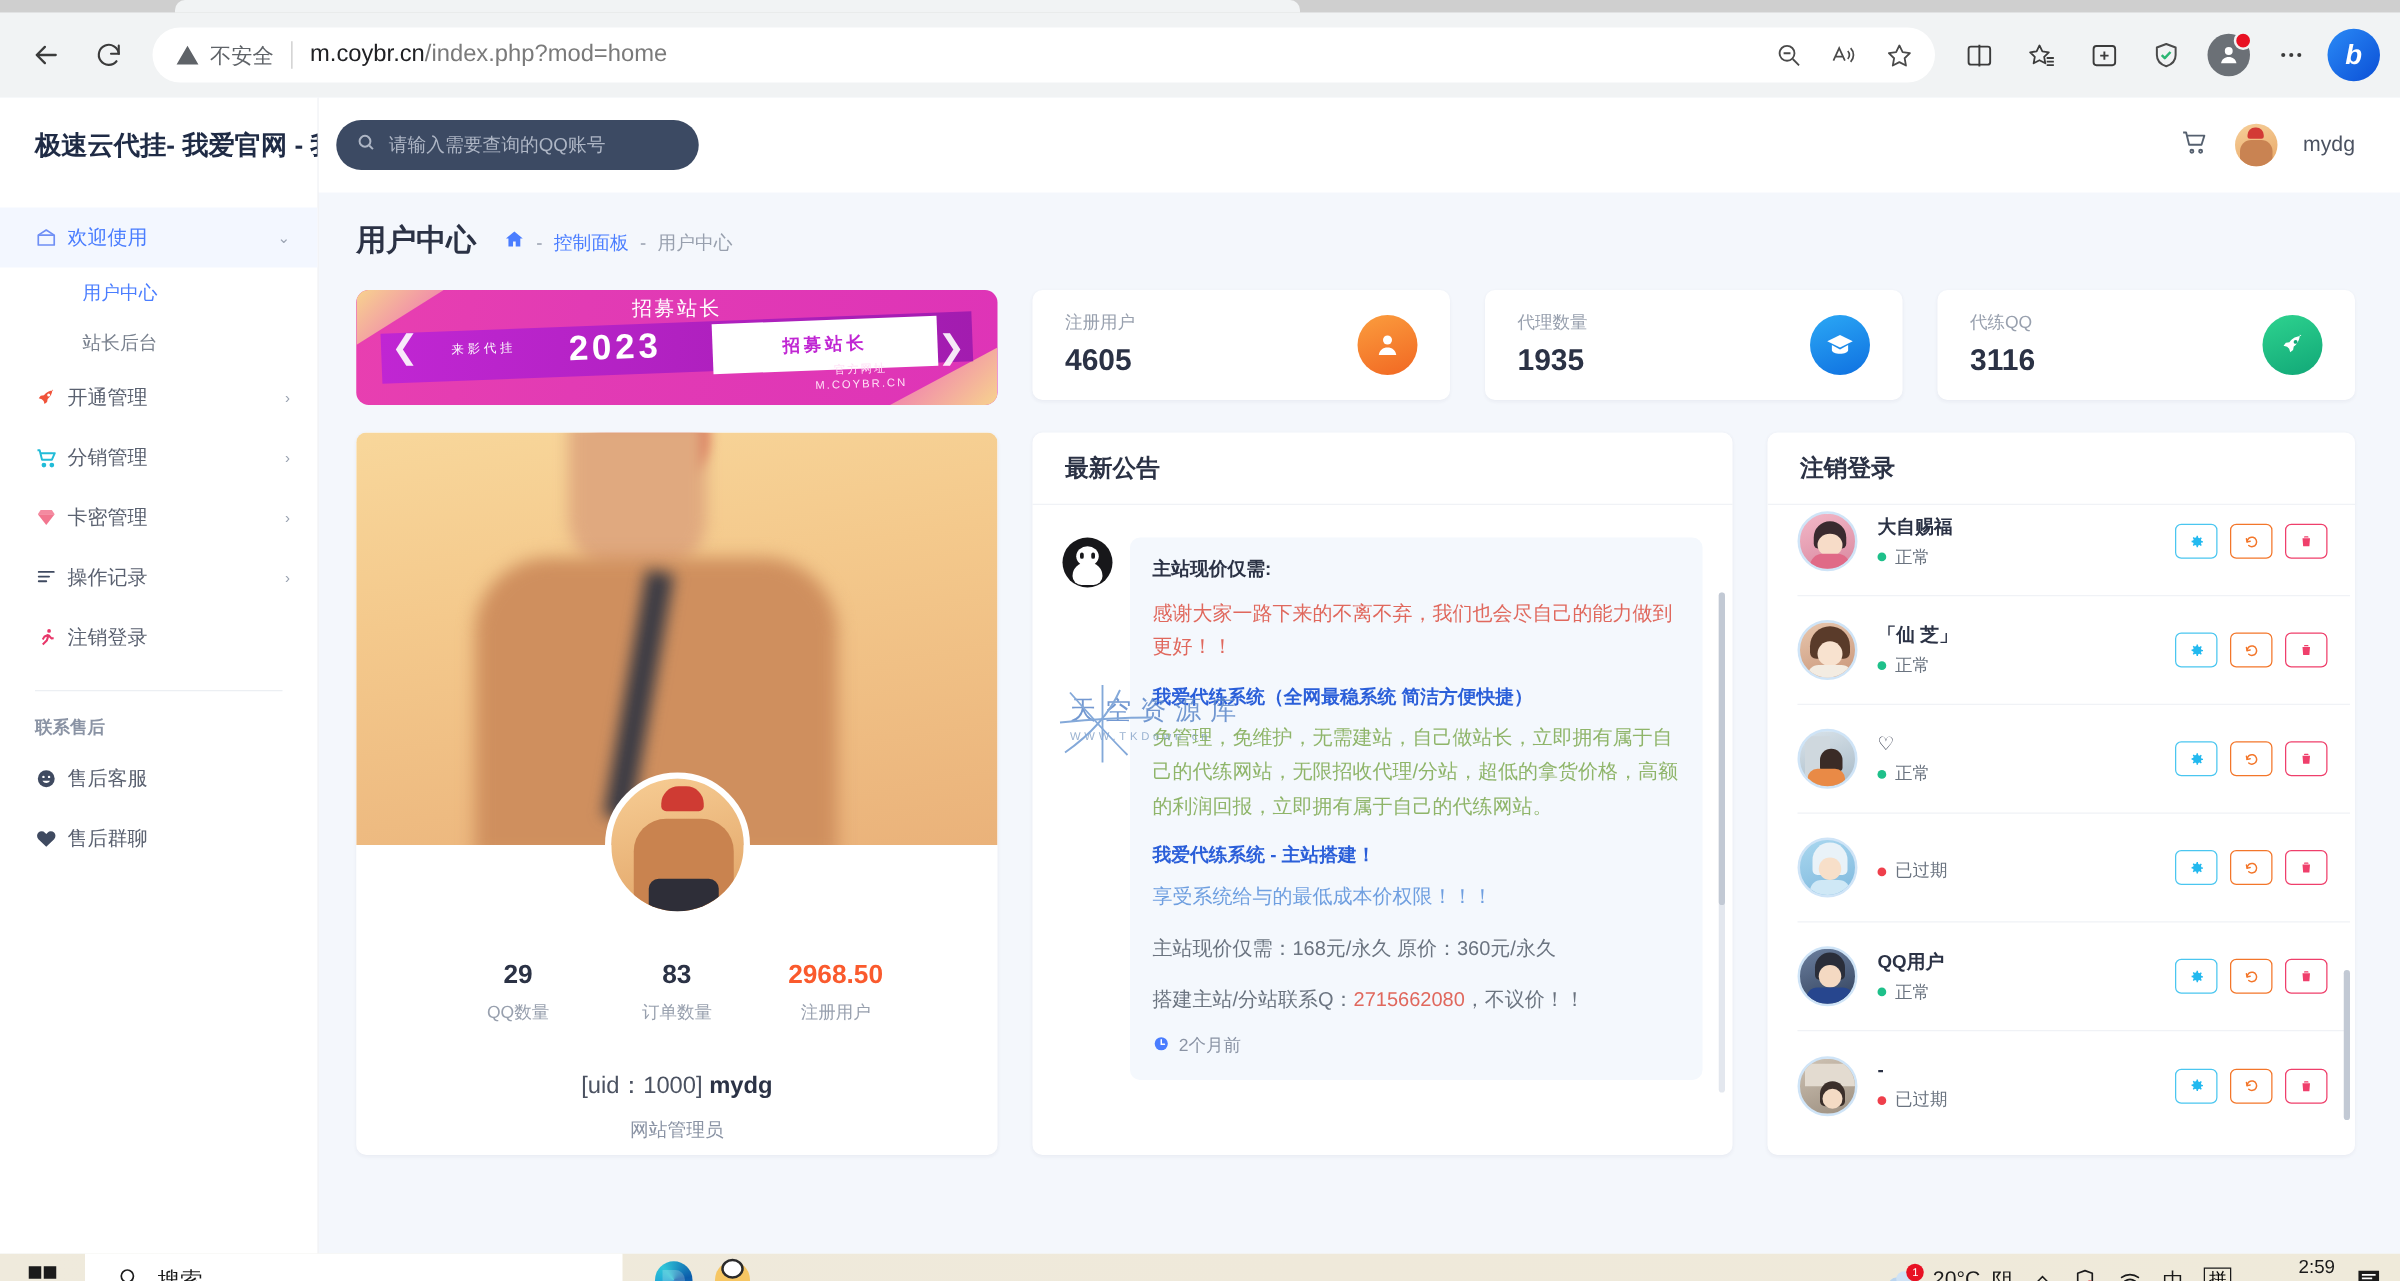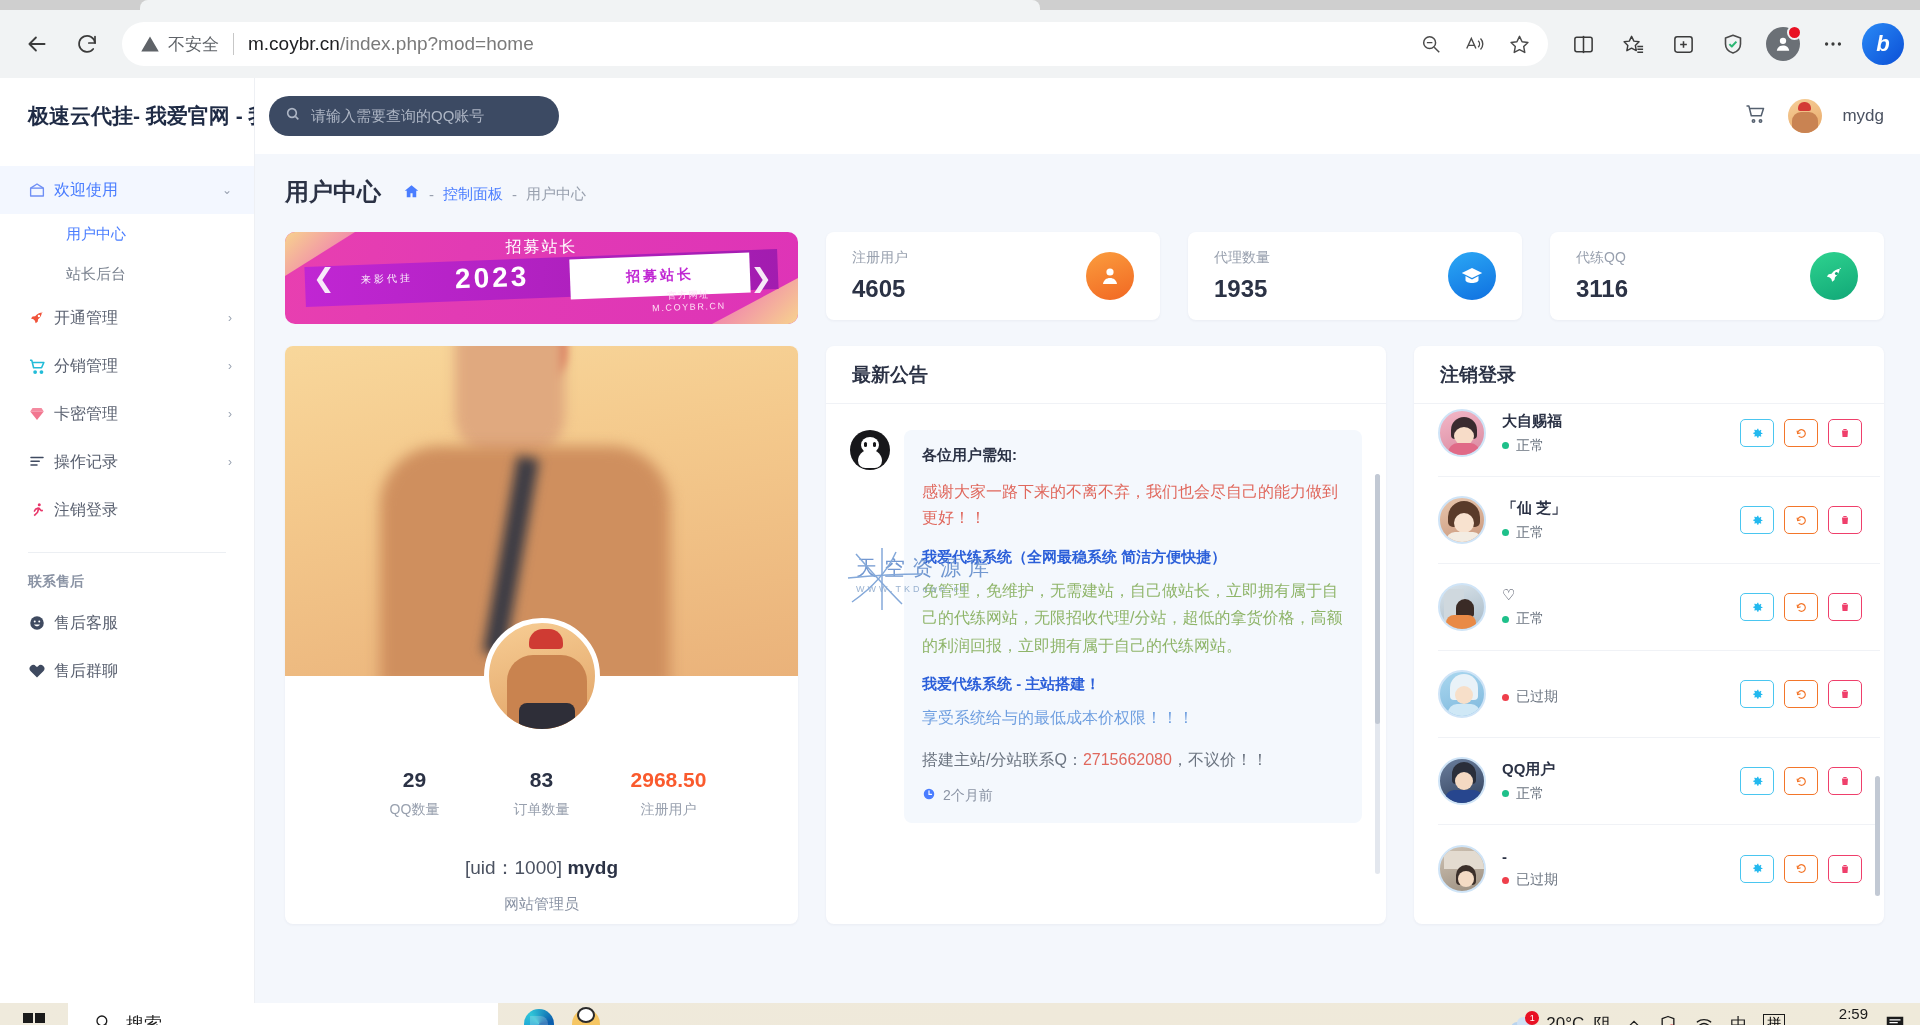--- a/index.html
+++ b/index.html
@@ -667,26 +667,27 @@
           <div class="card-head">最新公告</div>
           <div class="notice-body">
             <div class="notice-row">
               <div class="qq-ava">
                 <div class="qq-eyes">
                     <i></i>
                     <i></i>
                   </div>
               </div>
               <div class="bubble">
-                <div class="nb-h">各位用户需知:</div>
+                <div class="nb-h">主站现价仅需:</div>
                 <div class="nb-red">感谢大家一路下来的不离不弃，我们也会尽自己的能力做到更好！！</div>
                 <div class="nb-blue-h">我爱代练系统（全网最稳系统 简洁方便快捷）</div>
                 <div class="nb-green">免管理，免维护，无需建站，自己做站长，立即拥有属于自己的代练网站，无限招收代理/分站，超低的拿货价格，高额的利润回报，立即拥有属于自己的代练网站。</div>
                 <div class="nb-blue-h">我爱代练系统 - 主站搭建！</div>
                 <div class="nb-blue">享受系统给与的最低成本价权限！！！</div>
+                <div class="nb-gray">主站现价仅需：168元/永久  原价：360元/永久</div>
                 <div class="nb-gray">
                   <span>搭建主站/分站联系Q：</span><span class="q">2715662080</span><span>，不议价！！</span>
                 </div>
                 <div class="nb-time">
                   <span class="clock">
                     <svg width="14" height="14" viewBox="0 0 24 24" fill="#4a7dff">
                         <circle cx="12" cy="12" r="9"></circle>
                         <path d="M12 6.6v6h4.4" stroke="#fff" stroke-width="2" fill="none" stroke-linecap="round"></path>
                       </svg>
                   </span>

